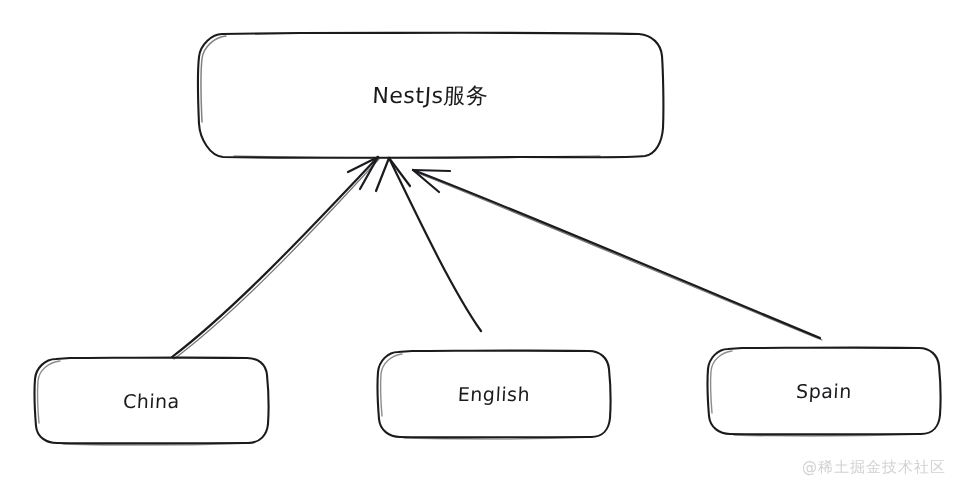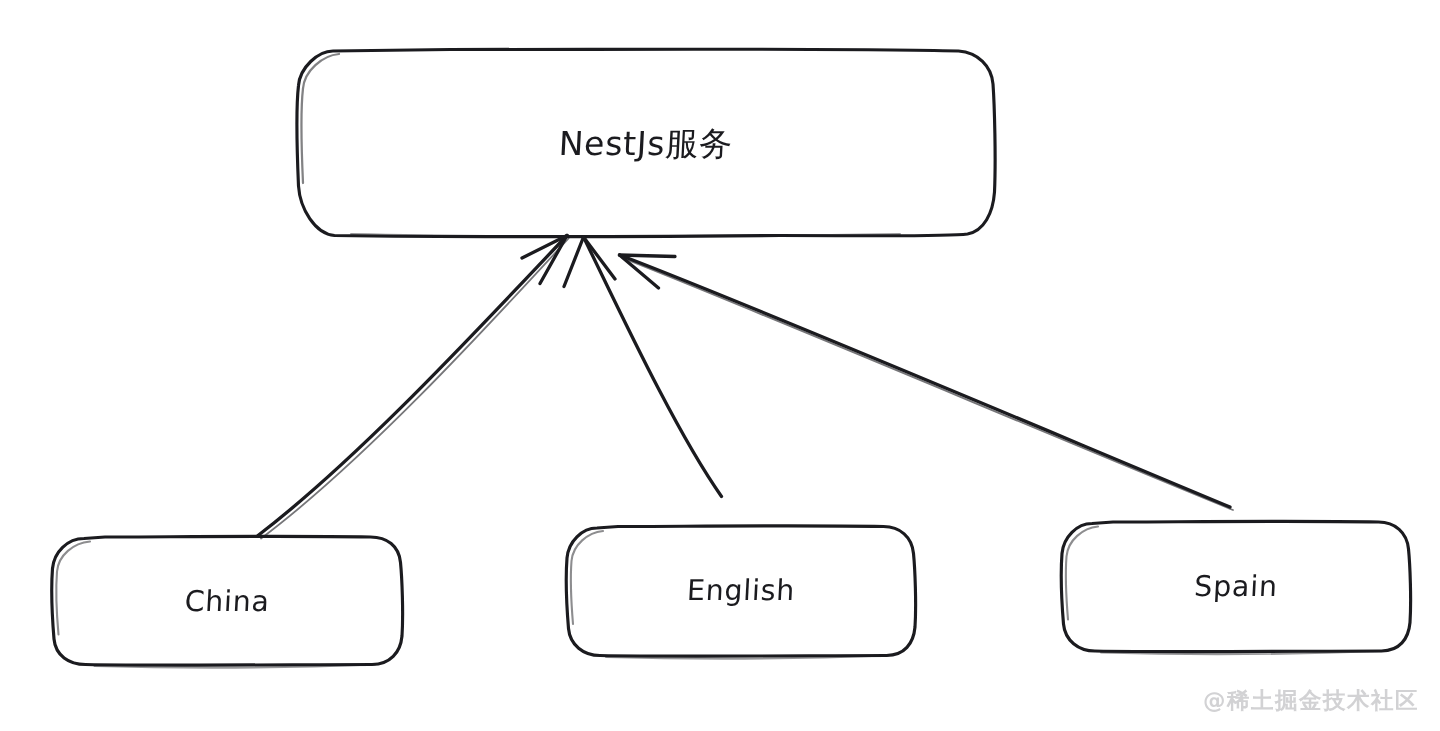--- a/index.html
+++ b/index.html
@@ -67,21 +67,20 @@
   }
   #watermark {
     position: absolute;
     right: 14px;
     bottom: 10px;
     color: #d2d2d4;
     font-size: 15px;
     letter-spacing: 1px;
     white-space: nowrap;
     font-family: "DejaVu Sans", sans-serif;
-    font-weight: bold;
   }
 </style>
 </head>
 <body>
 
 <div id="canvas">
 
   <svg id="diagram-svg" viewBox="0 0 960 487">
     <g fill="none" stroke="#1b1b1f" stroke-width="2.1" stroke-linecap="round" stroke-linejoin="round">
 

